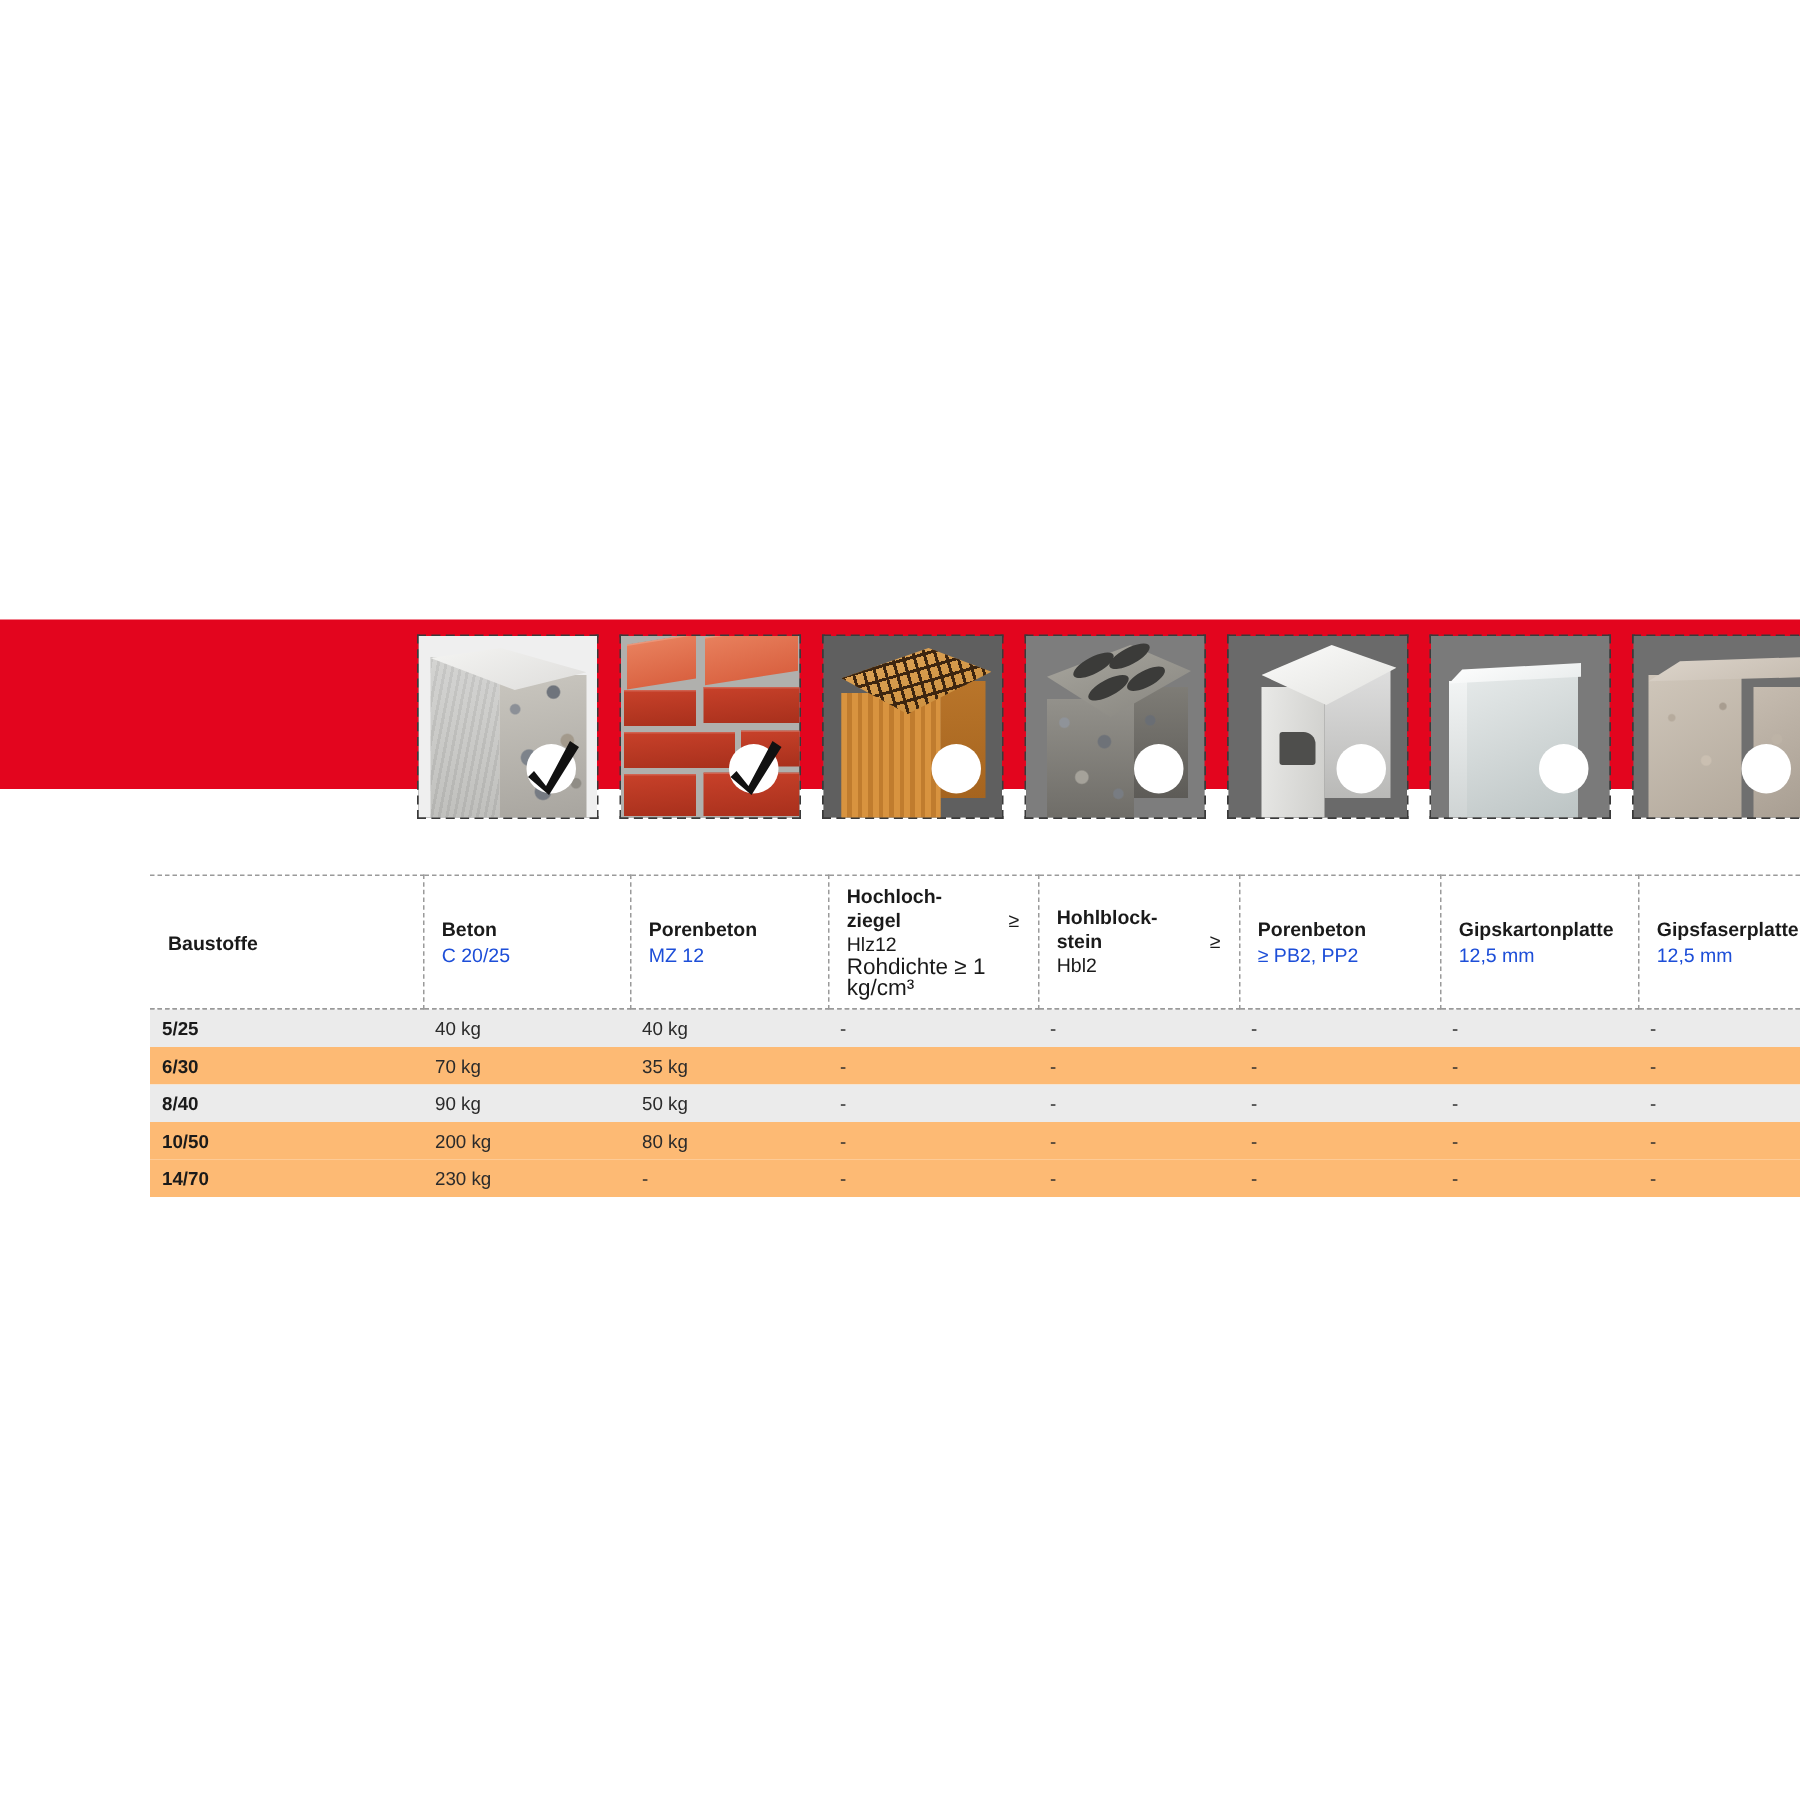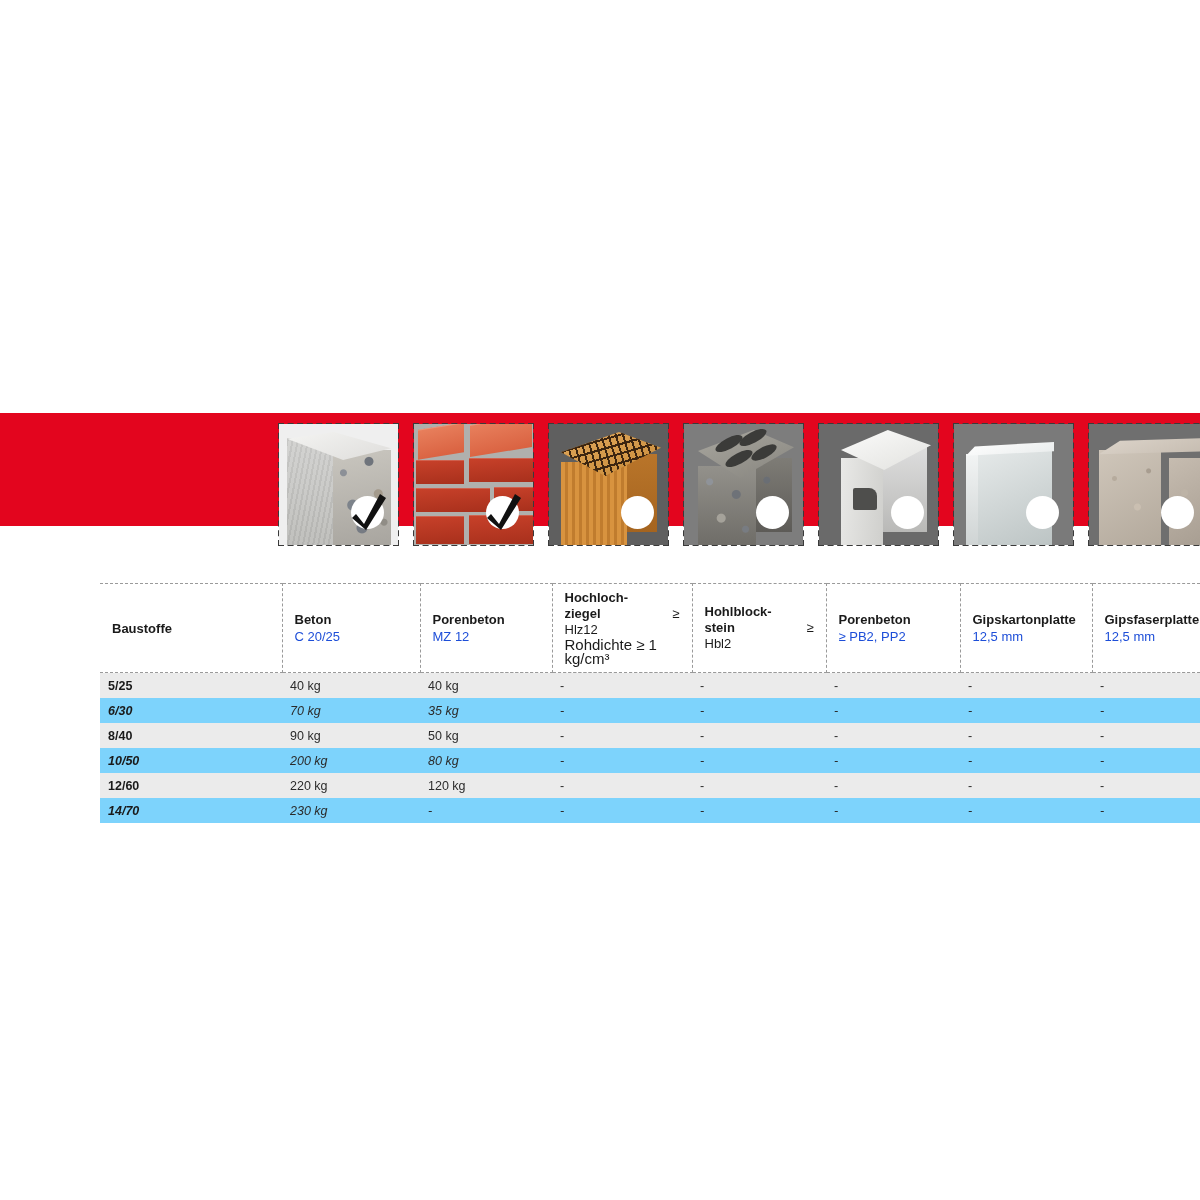--- a/index.html
+++ b/index.html
@@ -278,21 +278,21 @@
   table.spec tbody td {
     height: 25px;
     padding: 0 0 0 8px;
     font-size: 12.5px;
     color: #2b2b2b;
     vertical-align: middle;
     text-align: left;
     border: none;
   }
   table.spec tbody tr.band td { background: #ebebeb; }
-  table.spec tbody tr.plain td { background: #7dd3fc; font-style: italic; }
+  table.spec tbody tr.plain td { background: #fdba74; }
   table.spec tbody td.size {
     font-weight: 700;
     color: #1a1a1a;
     font-size: 12.5px;
   }
 </style>
 </head>
 <body>
 
 <div id="page">
@@ -473,30 +473,20 @@
           <tr class="plain">
             <td class="size">10/50</td>
             <td>200 kg</td>
             <td>80 kg</td>
             <td>-</td>
             <td>-</td>
             <td>-</td>
             <td>-</td>
             <td>-</td>
           </tr>
-          <tr class="band">
-            <td class="size">12/60</td>
-            <td>220 kg</td>
-            <td>120 kg</td>
-            <td>-</td>
-            <td>-</td>
-            <td>-</td>
-            <td>-</td>
-            <td>-</td>
-          </tr>
           <tr class="plain">
             <td class="size">14/70</td>
             <td>230 kg</td>
             <td>-</td>
             <td>-</td>
             <td>-</td>
             <td>-</td>
             <td>-</td>
             <td>-</td>
           </tr>

